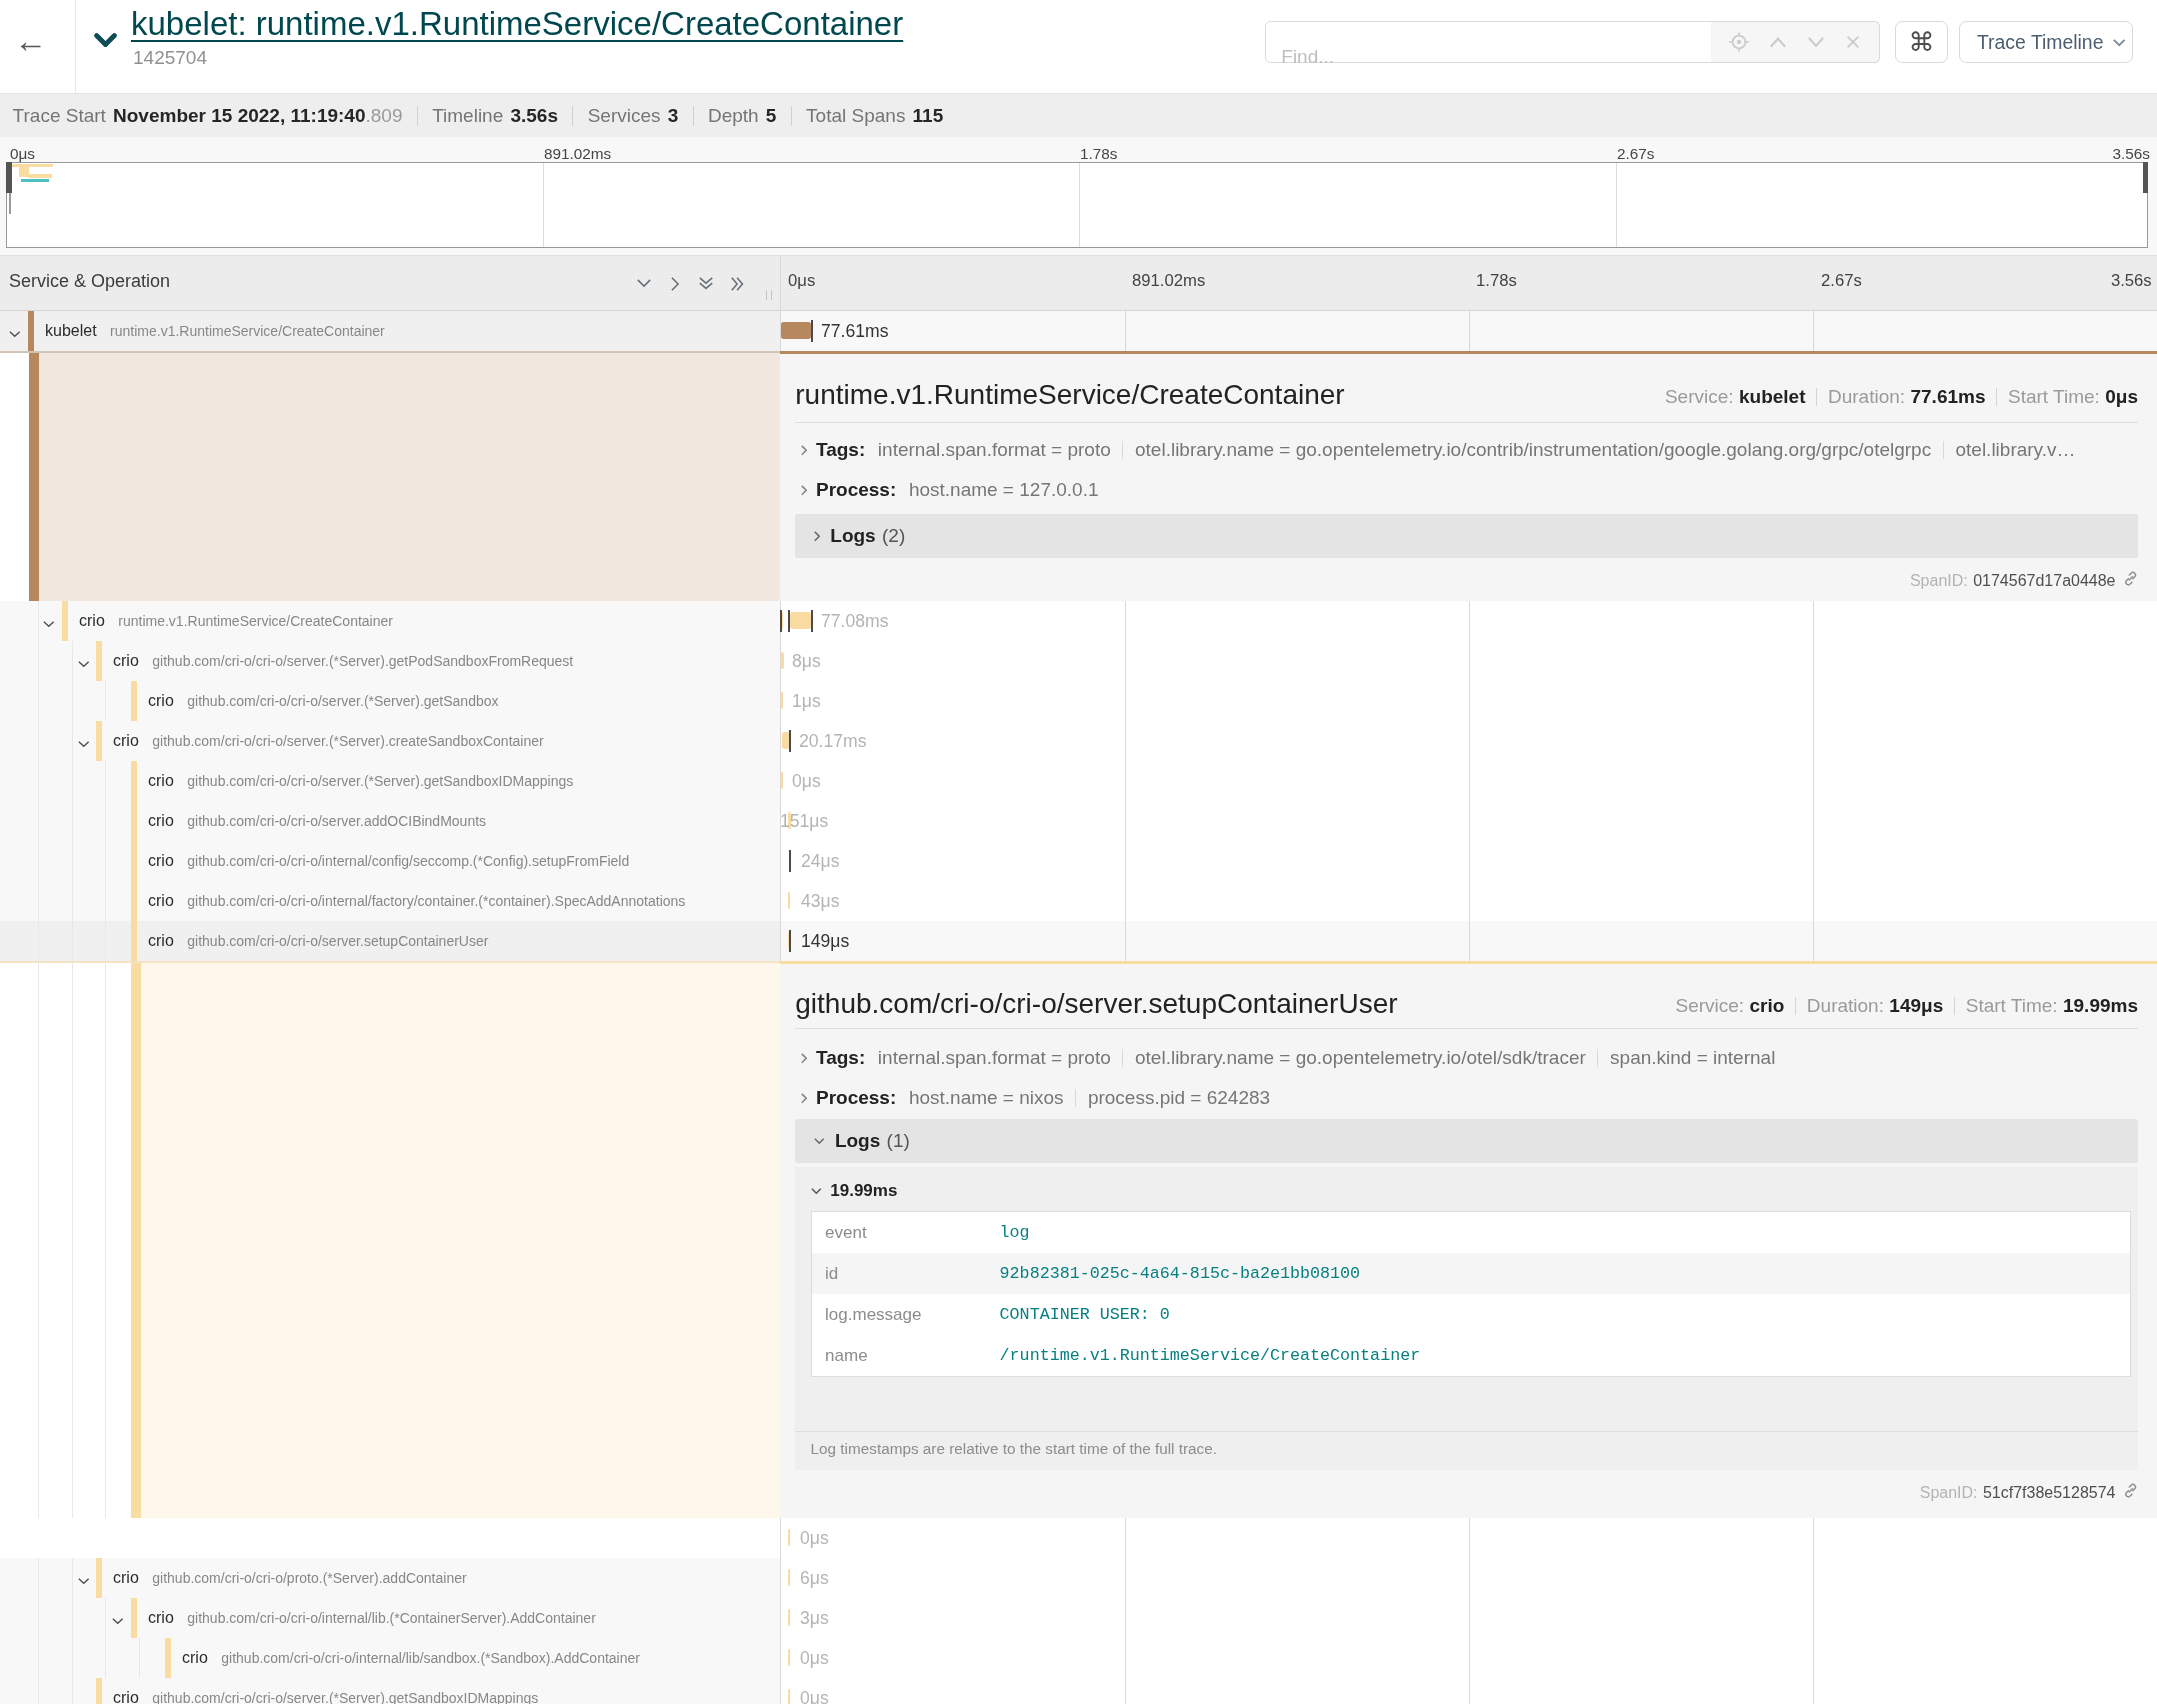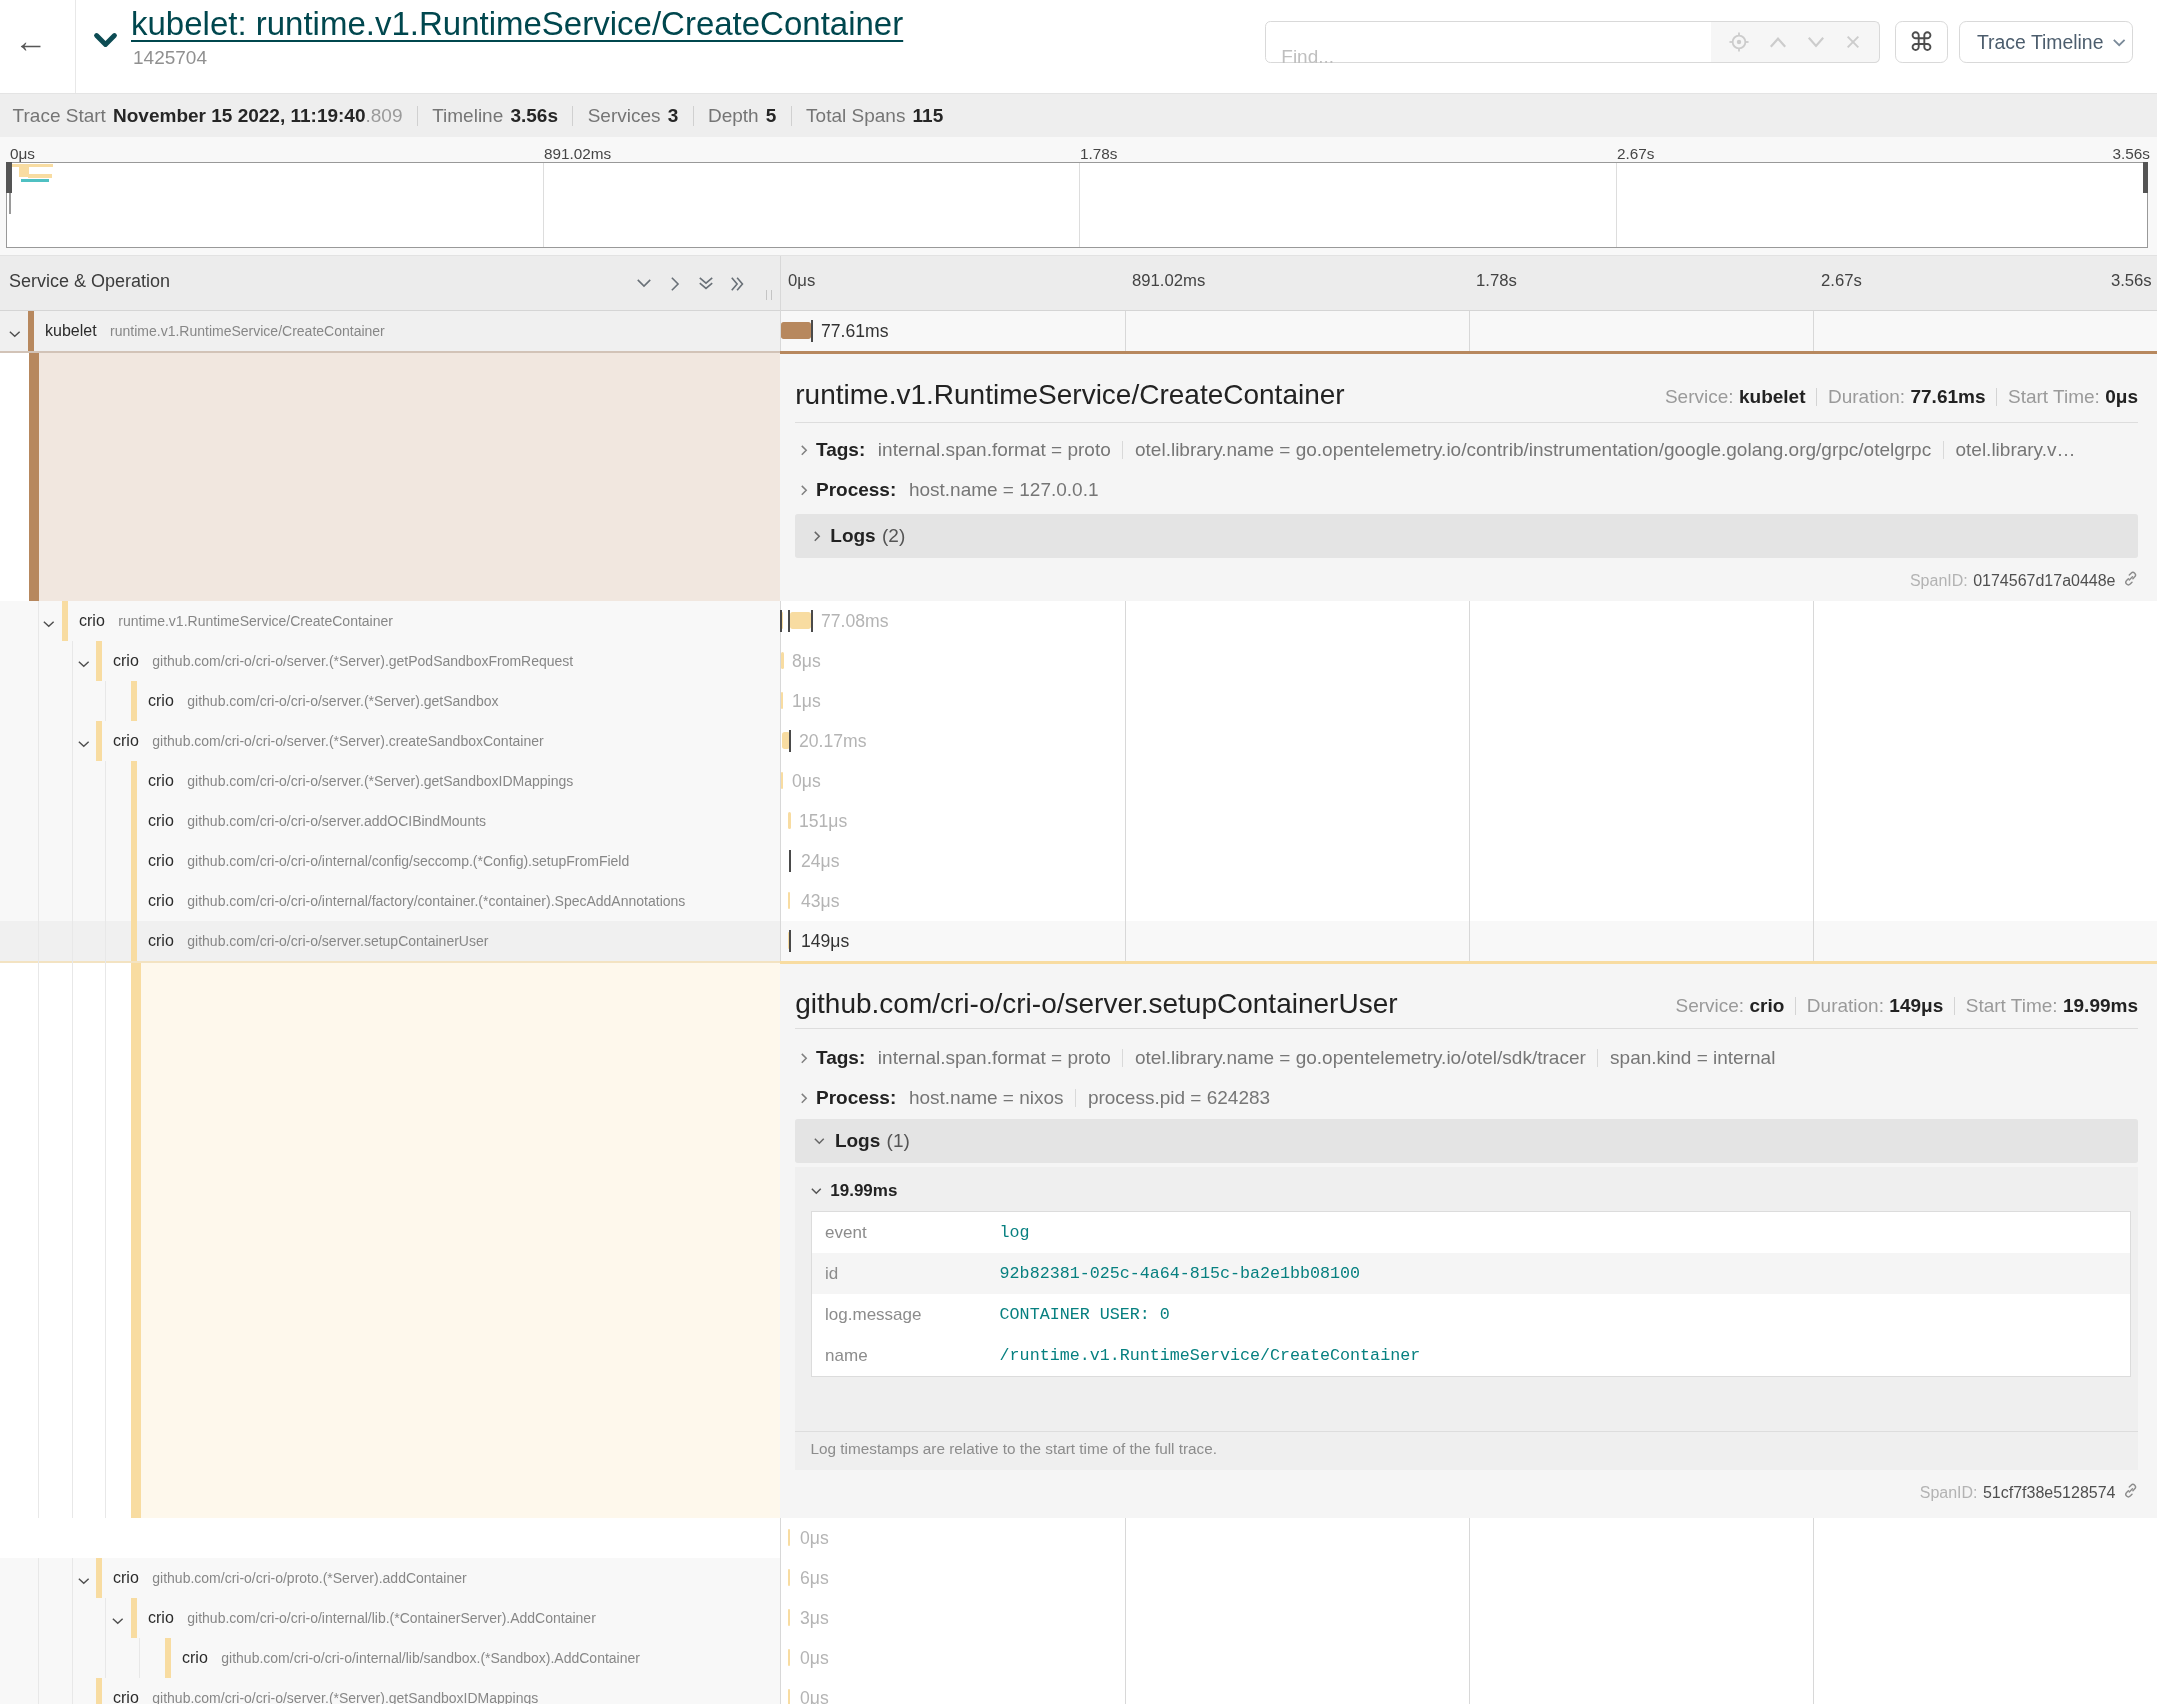--- a/index.html
+++ b/index.html
@@ -370,21 +370,21 @@
       <div class="row">
         <div class="leftcell">
           <div class="guide" style="left:38px"></div>
           <div class="guide" style="left:72px"></div>
           <div class="guide" style="left:105px"></div>
           <div class="accent" style="left:131px;background:#f8dca1"></div>
           <div class="rowtext" style="left:148px"><span class="svcname">crio</span><span class="opname">github.com/cri-o/cri-o/server.addOCIBindMounts</span></div>
         </div>
         <div class="rightbg"></div>
         <div class="bar" style="left:788px;width:2.7px;background:#f8dca1"></div>
-        <div class="durlabel" style="left:799px">151μs</div>
+        <div class="durlabel" style="left:780px">151μs</div>
       </div>
       <div class="row">
         <div class="leftcell">
           <div class="guide" style="left:38px"></div>
           <div class="guide" style="left:72px"></div>
           <div class="guide" style="left:105px"></div>
           <div class="accent" style="left:131px;background:#f8dca1"></div>
           <div class="rowtext" style="left:148px"><span class="svcname">crio</span><span class="opname">github.com/cri-o/cri-o/internal/config/seccomp.(*Config).setupFromField</span></div>
         </div>
         <div class="rightbg"></div>

